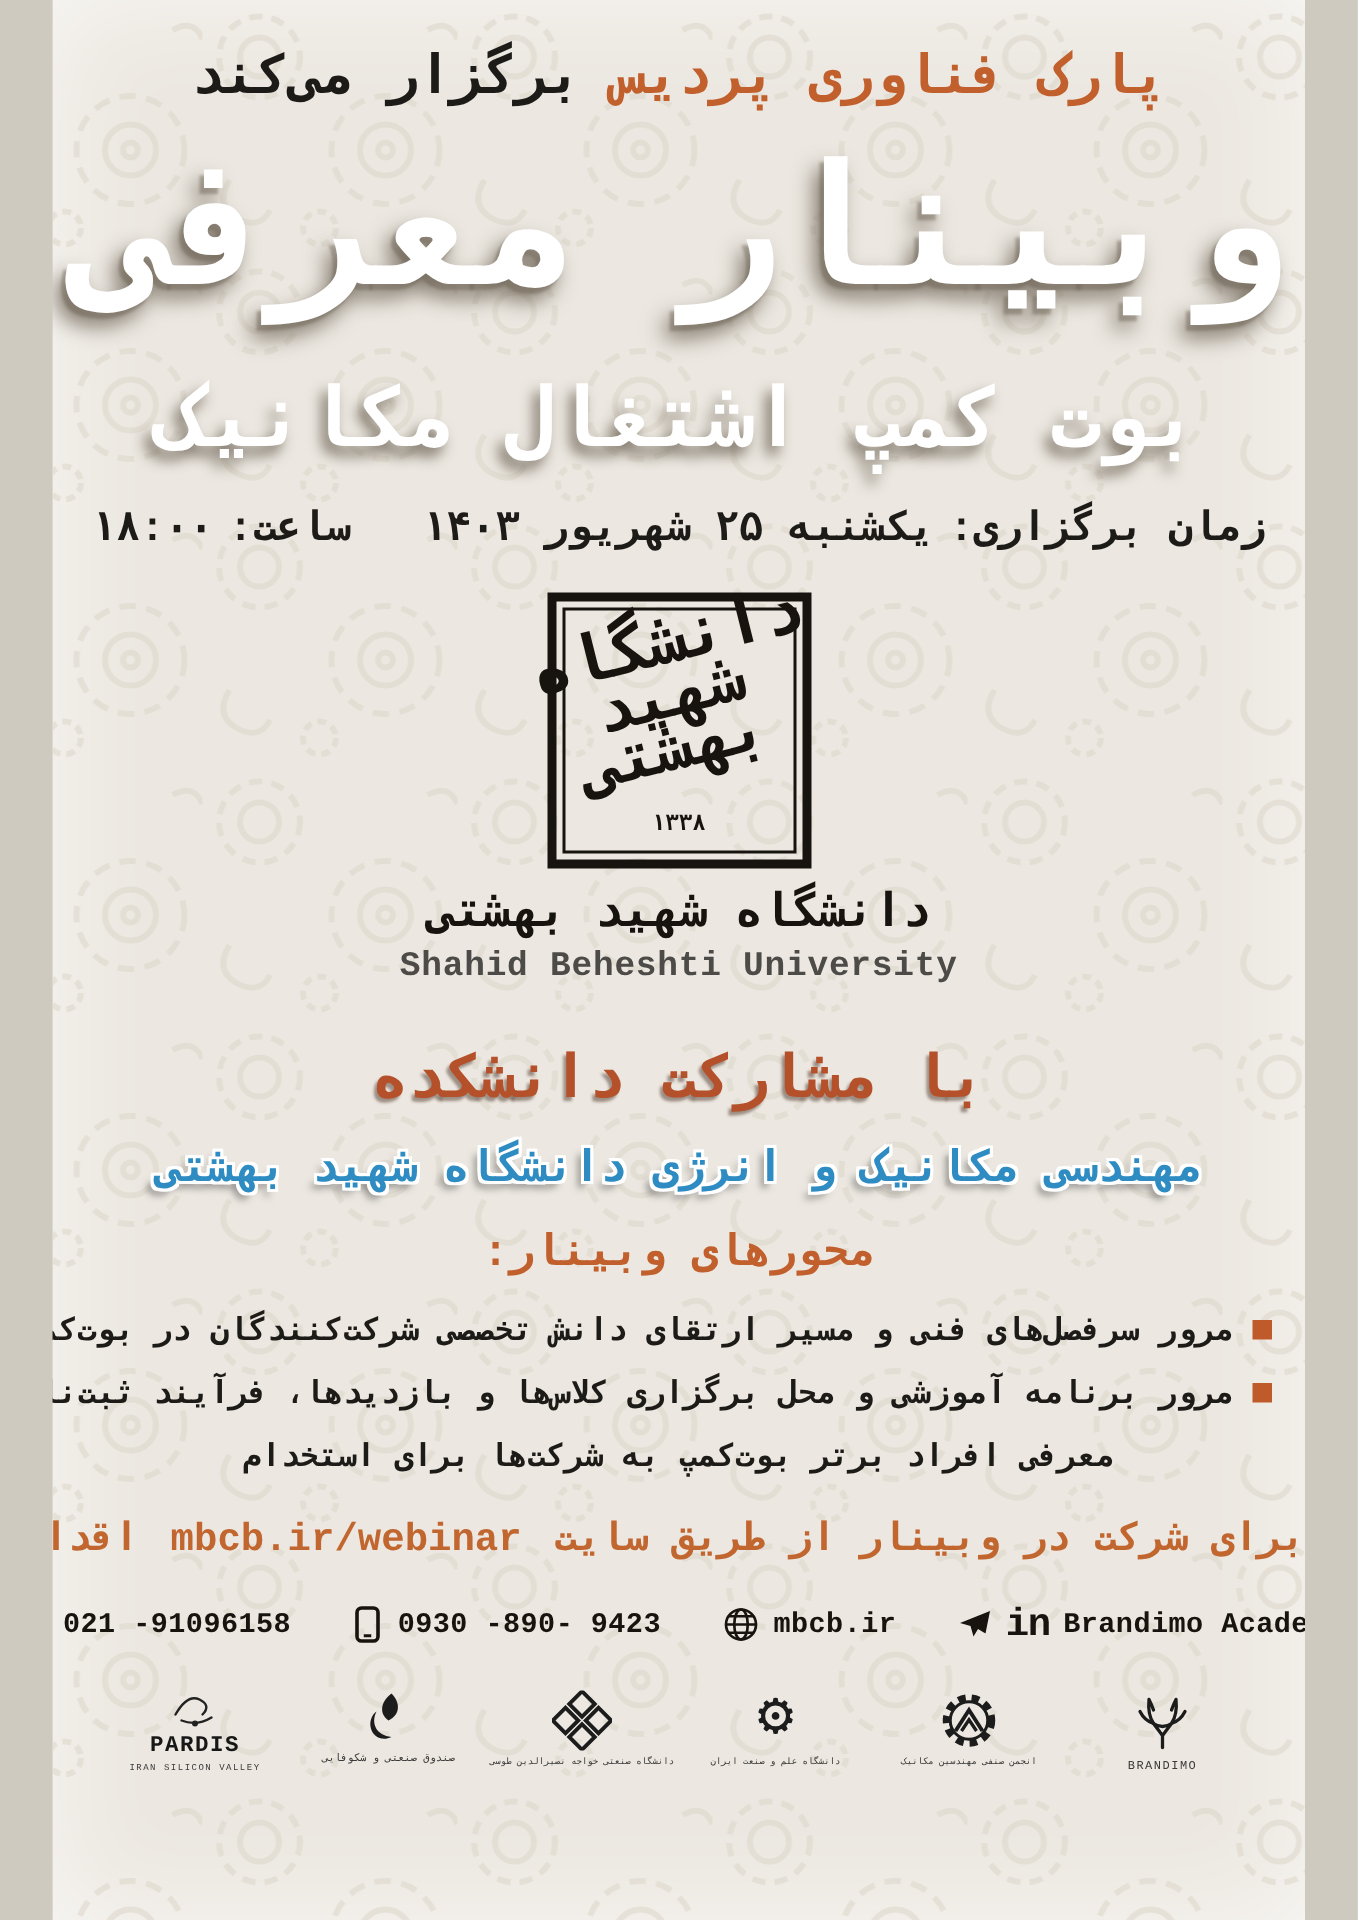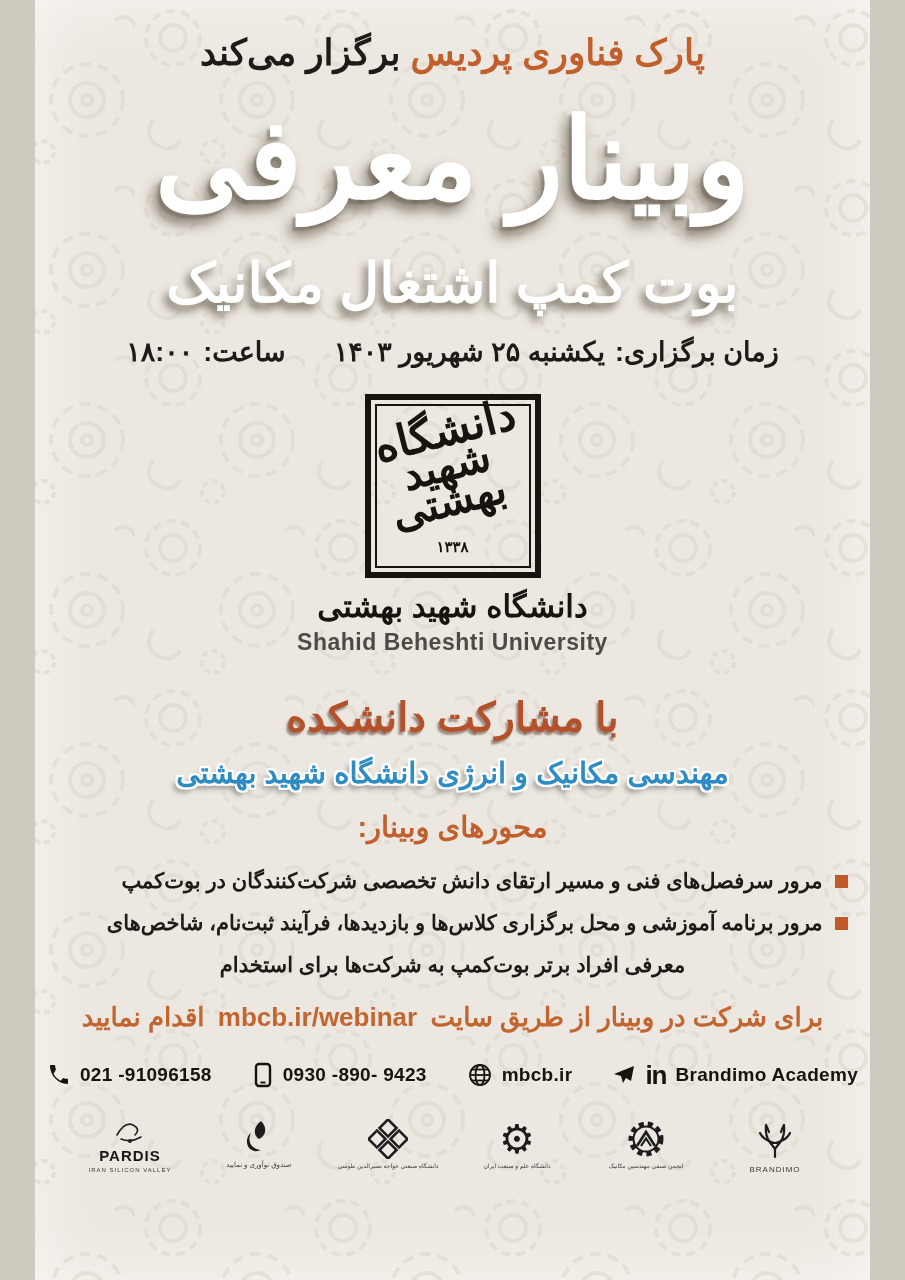--- a/index.html
+++ b/index.html
@@ -2,21 +2,21 @@
 <html lang="fa"><head>
 <meta charset="utf-8">
 <style>
   html,body{margin:0;padding:0;background:#cfcabf;}
   .poster{
     position:relative;
     width:835px;height:1280px;
     margin:0 auto;
     background:#ece8e1;
     overflow:hidden;
-    font-family:Liberation Sans, sans-serif;
+    font-family:Liberation Mono, monospace;
     direction:rtl;
     text-align:center;
     box-shadow:inset 0 0 70px rgba(255,255,255,.65);
   }
   .bg-pattern{position:absolute;inset:0;z-index:0;pointer-events:none;}
   .content{position:relative;z-index:1;}
 
   .presents-line{margin-top:30px;font-size:36px;font-weight:bold;line-height:46px;white-space:nowrap;}
   .presenter{color:#c2602d;}
   .presents{color:#1d1b18;}
@@ -235,21 +235,21 @@
         </svg>
         <div class="logo-big-lat">PARDIS</div>
         <div class="logo-cap lat tiny">IRAN SILICON VALLEY</div>
       </div>
 
       <div class="logo-item">
         <svg width="32" height="38" viewBox="0 0 32 38">
           <path d="M18 2 C10 8 10 16 16 20 C24 16 24 8 18 2" fill="#1c1c1c"></path>
           <path d="M8 14 C4 22 8 30 18 31 C12 34 5 31 4 24 C3.5 20 5 16 8 14" fill="#1c1c1c"></path>
         </svg>
-        <div class="logo-cap">صندوق نوآوری و نمایید</div>
+        <div class="logo-cap">صندوق صنعتی و شکوفایی</div>
       </div>
 
       <div class="logo-item">
         <svg width="40" height="40" viewBox="0 0 40 40">
           <g fill="none" stroke="#1c1c1c" stroke-width="2.6">
             <rect x="14" y="3" width="12" height="12" transform="rotate(45 20 9)"></rect>
             <rect x="14" y="25" width="12" height="12" transform="rotate(45 20 31)"></rect>
             <rect x="3" y="14" width="12" height="12" transform="rotate(45 9 20)"></rect>
             <rect x="25" y="14" width="12" height="12" transform="rotate(45 31 20)"></rect>
           </g>

